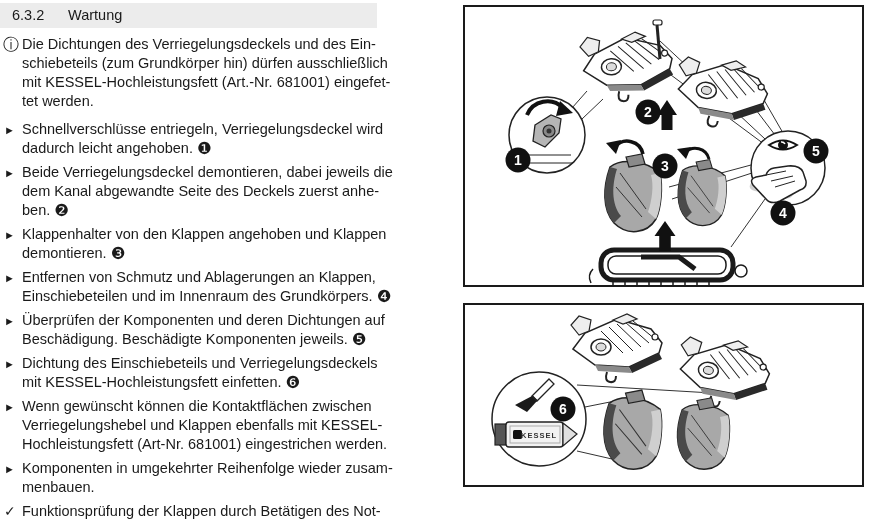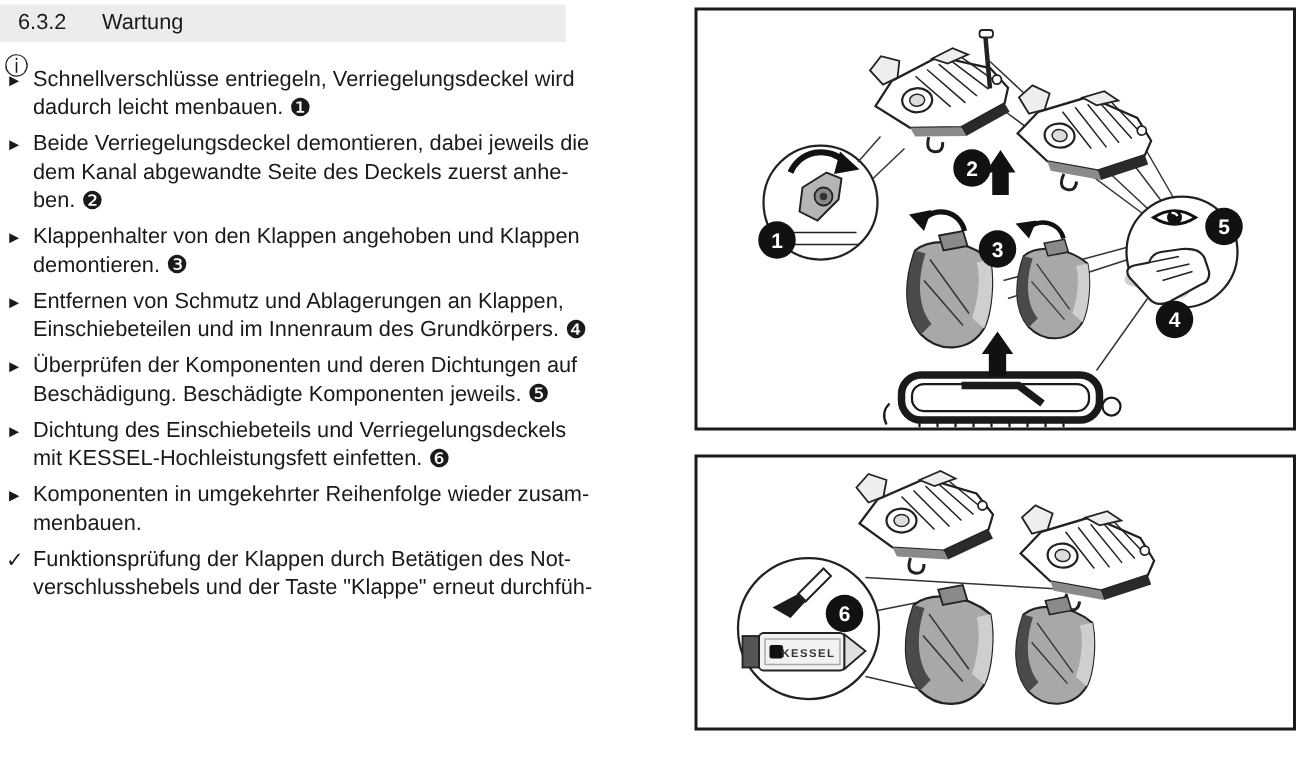--- a/index.html
+++ b/index.html
@@ -31,26 +31,30 @@
 </head>
 <body>
 
 <div class="section-bar">
   <span class="num">6.3.2</span><span>Wartung</span>
 </div>
 
 <div class="content">
   <div class="note">
     <span class="marker">ⓘ</span>
+    <span class="txt">Die Dichtungen des Verriegelungsdeckels und des Ein-
+schiebeteils (zum Grundkörper hin) dürfen ausschließlich
+mit KESSEL-Hochleistungsfett (Art.-Nr. 681001) eingefet-
+tet werden.</span>
   </div>
 
   <div class="step">
     <span class="marker">►</span>
     <span class="txt">Schnellverschlüsse entriegeln, Verriegelungsdeckel wird
-dadurch leicht menbauen.</span><span class="badge">❶</span>
+dadurch leicht angehoben.</span><span class="badge">❶</span>
   </div>
   <div class="step">
     <span class="marker">►</span>
     <span class="txt">Beide Verriegelungsdeckel demontieren, dabei jeweils die
 dem Kanal abgewandte Seite des Deckels zuerst anhe-
 ben.</span><span class="badge">❷</span>
   </div>
   <div class="step">
     <span class="marker">►</span>
     <span class="txt">Klappenhalter von den Klappen angehoben und Klappen
@@ -66,20 +70,23 @@
     <span class="txt">Überprüfen der Komponenten und deren Dichtungen auf
 Beschädigung. Beschädigte Komponenten jeweils.</span><span class="badge">❺</span>
   </div>
   <div class="step">
     <span class="marker">►</span>
     <span class="txt">Dichtung des Einschiebeteils und Verriegelungsdeckels
 mit KESSEL-Hochleistungsfett einfetten.</span><span class="badge">❻</span>
   </div>
   <div class="step">
     <span class="marker">►</span>
+    <span class="txt">Wenn gewünscht können die Kontaktflächen zwischen
+Verriegelungshebel und Klappen ebenfalls mit KESSEL-
+Hochleistungsfett (Art-Nr. 681001) eingestrichen werden.</span>
   </div>
   <div class="step">
     <span class="marker">►</span>
     <span class="txt">Komponenten in umgekehrter Reihenfolge wieder zusam-
 menbauen.</span>
   </div>
   <div class="step">
     <span class="marker check">✓</span>
     <span class="txt">Funktionsprüfung der Klappen durch Betätigen des Not-
 verschlusshebels und der Taste "Klappe" erneut durchfüh-</span>

